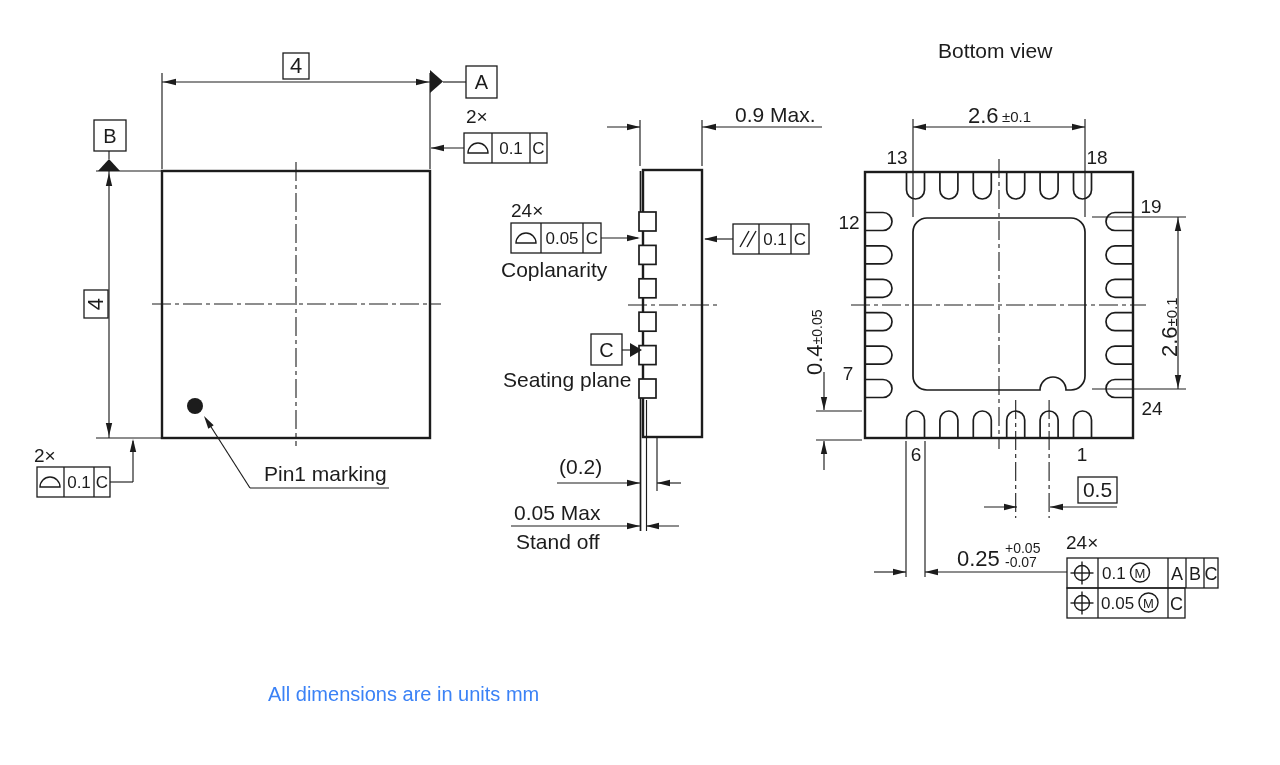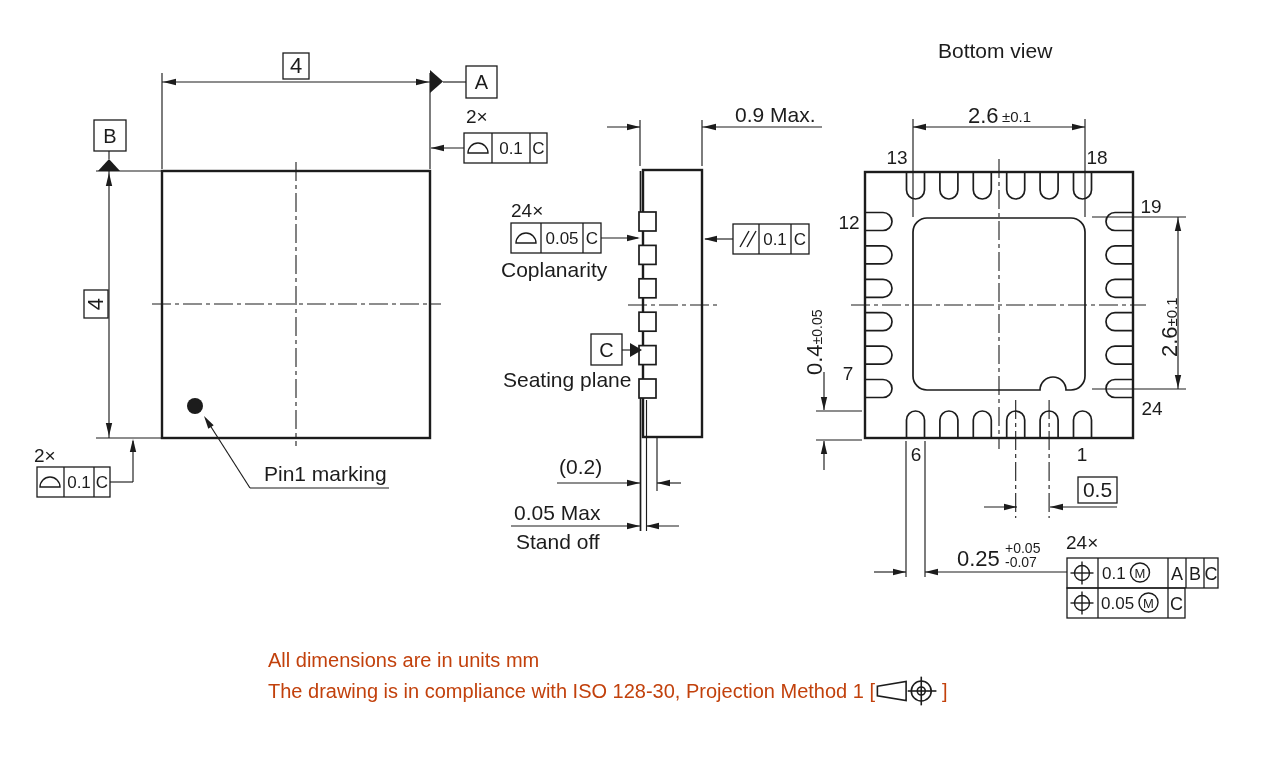--- a/index.html
+++ b/index.html
@@ -10,21 +10,21 @@
   .o16{stroke:#1c1c1c;stroke-width:1.7;fill:none;}
   .pinr{stroke:#1c1c1c;stroke-width:1.7;fill:#ffffff;}
   .d{stroke:#1c1c1c;stroke-width:1.15;fill:none;}
   .cl{stroke:#1c1c1c;stroke-width:1.1;fill:none;stroke-dasharray:19 4 4 4;}
   .bx{stroke:#1c1c1c;stroke-width:1.3;fill:none;}
   .sym{stroke:#1c1c1c;stroke-width:1.4;fill:none;}
   .ar{fill:#1c1c1c;stroke:none;}
   .f13{font-size:13px}.f14{font-size:14px}.f15{font-size:15px}.f17{font-size:17px}
   .f18{font-size:18px}.f19{font-size:19px}.f20{font-size:20px}.f21{font-size:21px}.f22{font-size:22px}
   .tm{text-anchor:middle}
-  .notes{position:absolute;left:268px;top:646px;font-size:20px;line-height:28.5px;color:#c2410c;white-space:nowrap;}
+  .notes{position:absolute;left:268px;top:680px;font-size:20px;line-height:28.5px;color:#3b82f6;white-space:nowrap;}
   .notes .ln{height:28.5px;}
   .proj{vertical-align:-9px;}
 </style>
 </head>
 <body>
 
 <div class="stage">
 <svg width="1280" height="765" viewBox="0 0 1280 765">
 
   <g>
@@ -317,23 +317,14 @@
         <text class="f13 tm" x="1148.5" y="607.5">M</text>
         <text class="f18 tm" x="1176.5" y="610">C</text>
       </g>
     </g>
   </g>
 </svg>
 
 
 <div class="notes">
   <div class="ln">All dimensions are in units mm</div>
-  <div class="ln"><span>The drawing is in compliance with ISO 128-30, Projection Method 1 [</span><svg class="proj" width="67" height="32" viewBox="0 0 84 40">
-          <g stroke="#1c1c1c" stroke-width="2" fill="none">
-            <polygon points="3,14 39,8 39,32 3,26"></polygon>
-            <line x1="41" y1="20" x2="77" y2="20"></line>
-            <line x1="58" y1="2" x2="58" y2="38"></line>
-            <circle cx="58" cy="20" r="12.5"></circle>
-            <circle cx="58" cy="20" r="5"></circle>
-          </g>
-        </svg><span>]</span></div>
 </div>
 </div>
 
 </body></html>

